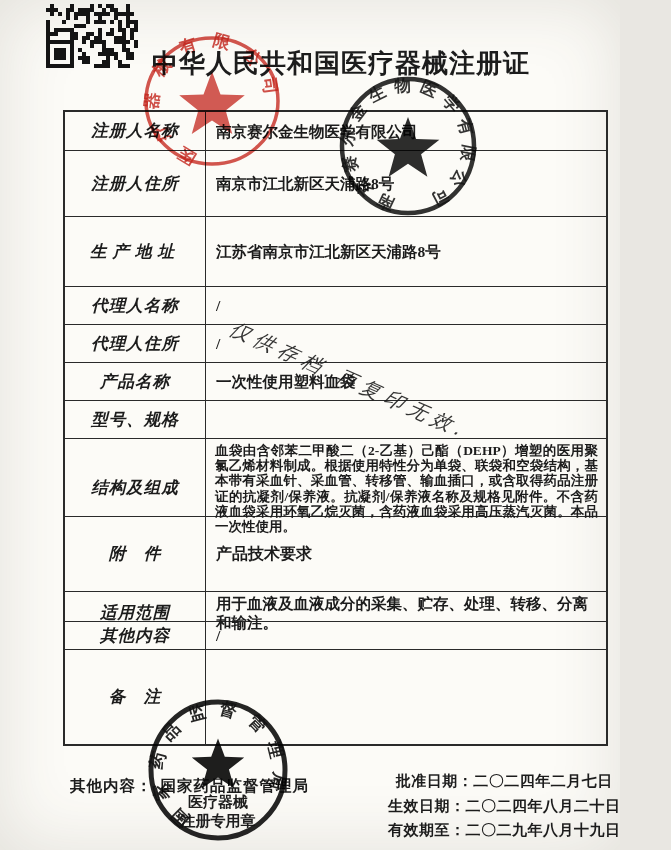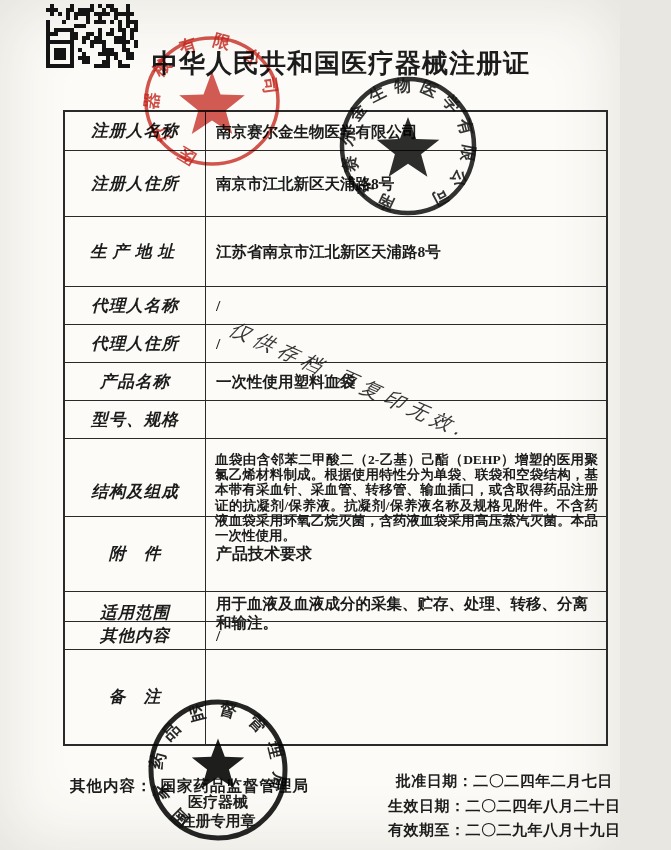--- a/index.html
+++ b/index.html
@@ -30,21 +30,21 @@
   .trow:nth-child(4){height:38px;}
   .trow:nth-child(5){height:38px;}
   .trow:nth-child(6){height:38px;}
   .trow:nth-child(7){height:38px;}
   .trow:nth-child(8){height:78px;}
   .trow:nth-child(9){height:75px;}
   .trow:nth-child(10){height:30px;}
   .trow:nth-child(11){height:28px;}
   .trow:nth-child(12){height:95px;}
   .trow:nth-child(3) .cl{letter-spacing:6px;}
-  .trow:nth-child(8) .cv{display:block; font-size:13.5px; line-height:15.2px; padding:4px 8px 2px 9px; text-align:justify;margin-top:9px;}
+  .trow:nth-child(8) .cv{display:block; font-size:13.5px; line-height:15.2px; padding:4px 8px 2px 9px; text-align:justify;}
   .trow:nth-child(9) .cv{font-size:16px; line-height:22px;}
   
   .approval{position:absolute; left:70px; top:776px; font-size:15.5px; font-weight:bold; letter-spacing:1px; white-space:nowrap;}
   .approval .val{margin-left:8px;}
   .dates{position:absolute; left:388px; top:772px; font-size:15px; font-weight:bold;}
   .dates .dline{margin-bottom:5.5px; letter-spacing:.5px; white-space:nowrap;text-align:center;}
   
   .handwriting{
     position:absolute; left:238px; top:316px;
     transform:rotate(24deg) skewX(-6deg); transform-origin:0 0;

